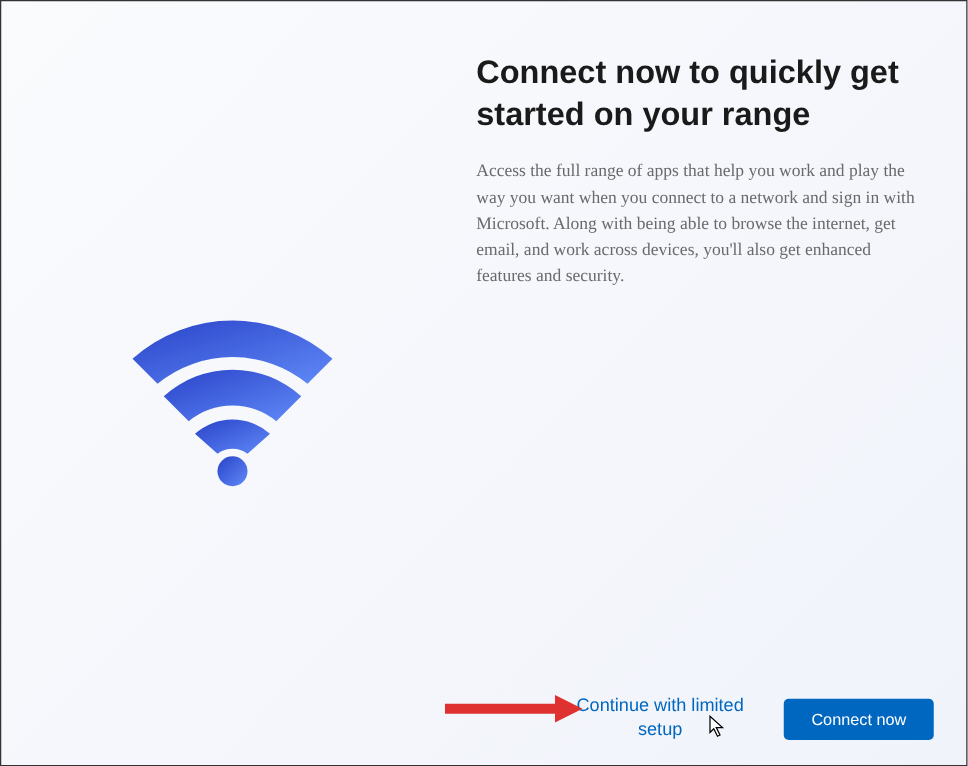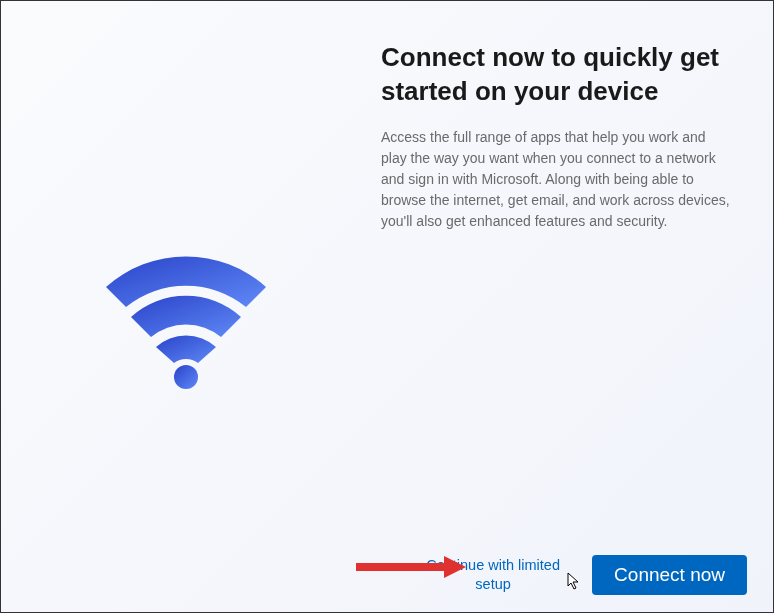--- a/index.html
+++ b/index.html
@@ -42,20 +42,21 @@
       font-weight: 600;
       color: #1a1a1a;
       line-height: 1.3;
       margin-bottom: 18px;
     }
     .description {
       font-size: 14px;
       color: #6a6a6a;
       line-height: 1.5;
       padding-right: 10px;
+      font-family: Liberation Serif, serif;
     }
     .footer {
       position: absolute;
       bottom: 14px;
       right: 26px;
       display: flex;
       align-items: center;
       gap: 24px;
     }
     .link-button {
@@ -67,21 +68,21 @@
       cursor: pointer;
       text-align: center;
       line-height: 1.3;
       width: 150px;
       padding: 4px;
     }
     .primary-button {
       background: #0067c0;
       color: #ffffff;
       border: none;
-      font-size: 19px;
+      font-size: 13px;
       font-family: inherit;
       padding: 9px 22px;
       border-radius: 4px;
       cursor: pointer;
       text-align: center;
     }
     .watermark {
       position: absolute;
       bottom: 20px;
       left: 20px;
@@ -118,21 +119,21 @@
         </linearGradient>
       </defs>
       <path d="M 10 35 A 120 120 0 0 1 170 35 L 150 55 A 95 95 0 0 0 30 55 Z" fill="url(#wifiGrad)"></path>
       <path d="M 35 65 A 82 82 0 0 1 145 65 L 125 85 A 55 55 0 0 0 55 85 Z" fill="url(#wifiGrad)"></path>
       <path d="M 60 95 A 45 45 0 0 1 120 95 L 102 111 A 20 20 0 0 0 78 111 Z" fill="url(#wifiGrad)"></path>
       <circle cx="90" cy="125" r="12" fill="url(#wifiGrad)"></circle>
     </svg>
   </div>
 
   <div class="right-panel">
-    <h1 class="title">Connect now to quickly get started on your device</h1>
+    <h1 class="title">Connect now to quickly get started on your range</h1>
     <p class="description">Access the full range of apps that help you work and play the way you want when you connect to a network and sign in with Microsoft. Along with being able to browse the internet, get email, and work across devices, you'll also get enhanced features and security.</p>
   </div>
 
   <div class="footer">
     <button class="link-button">Continue with limited setup</button>
     <button class="primary-button">Connect now</button>
   </div>
 
 
   <div class="arrow-annotation">

